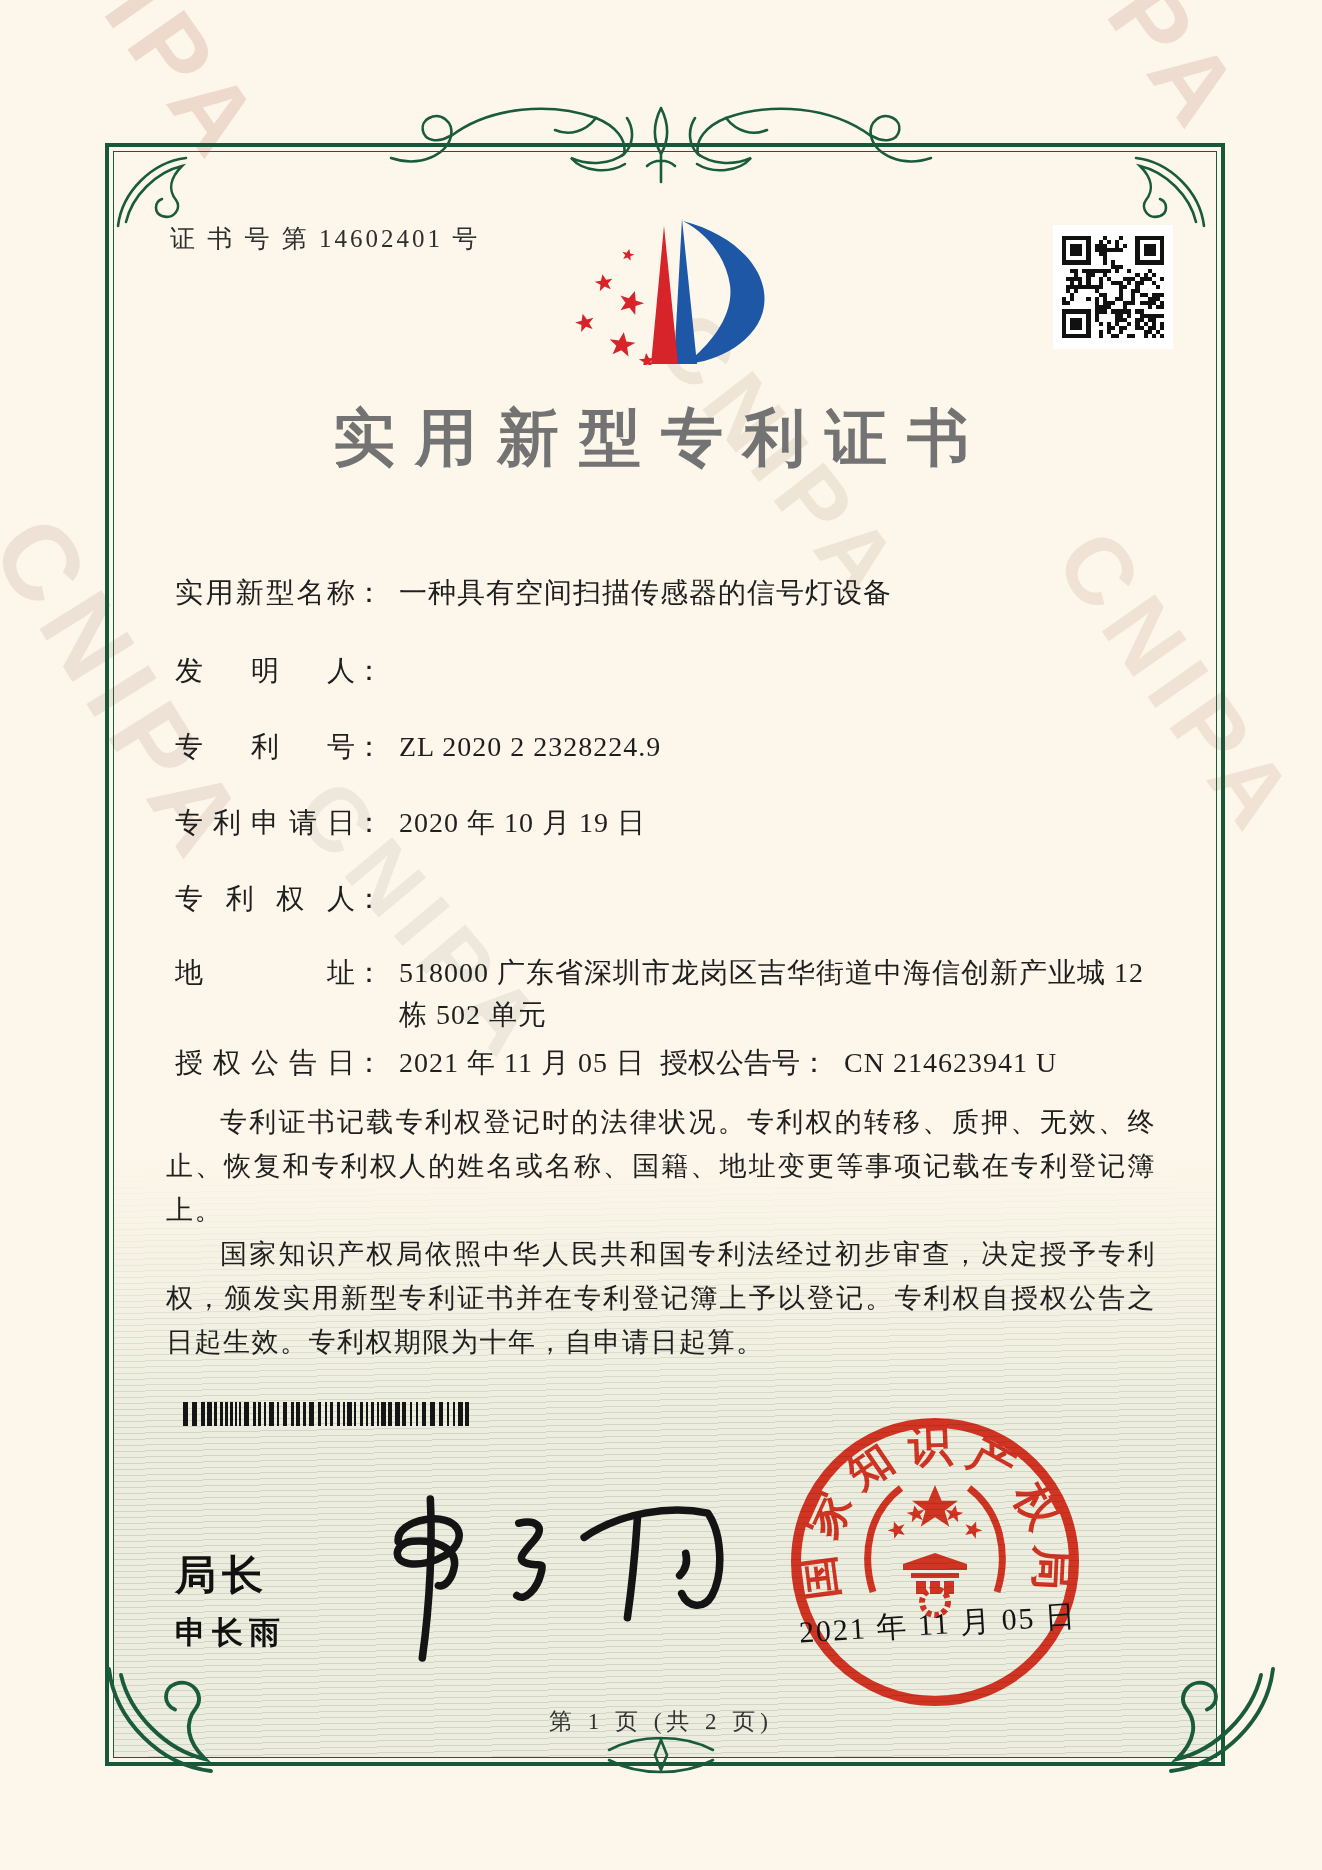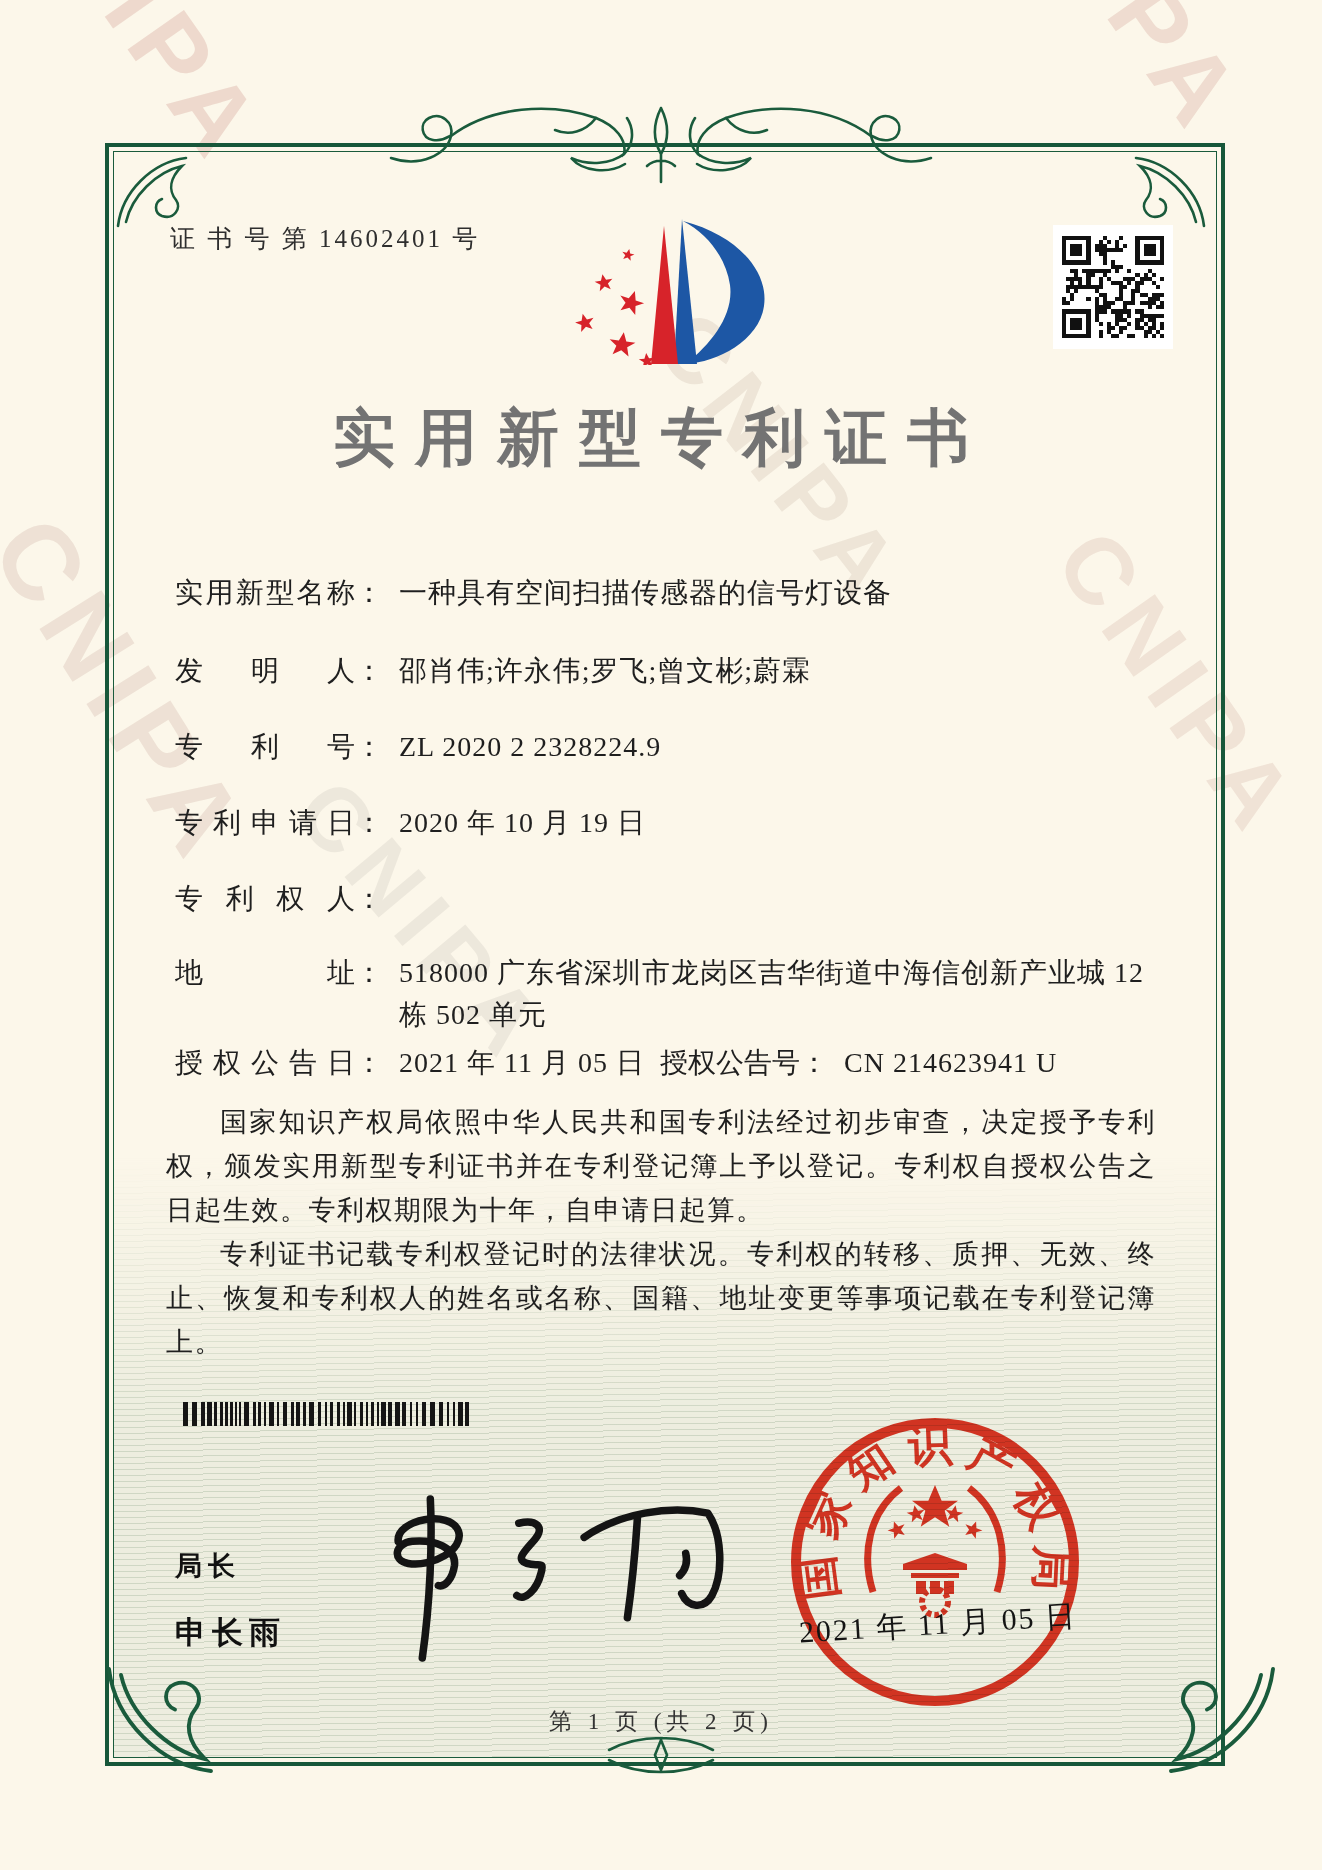--- a/index.html
+++ b/index.html
@@ -35,21 +35,21 @@
   .pair2 .flabel{width:auto;text-align:right;text-align-last:auto;}
   
   .paras{position:absolute;left:166px;top:1100px;width:990px;font-size:27px;line-height:44px;
          text-align:justify;letter-spacing:1.5px;z-index:3;}
   .paras p{margin:0;text-indent:2em;}
   
   .barcode{position:absolute;left:183px;top:1402px;width:294px;height:24px;z-index:3;font-size:0;white-space:nowrap;}
   .barcode i,.barcode s{display:inline-block;height:100%;}
   .barcode i{background:#151515;}
   
-  .sig-title{position:absolute;left:175px;top:1548px;font-size:27px;font-weight:600;letter-spacing:6px;
+  .sig-title{position:absolute;left:175px;top:1548px;font-size:41px;font-weight:600;letter-spacing:6px;
              font-family:"Liberation Sans","DejaVu Sans",sans-serif;color:#111;z-index:3;}
   .sig-name{position:absolute;left:175px;top:1612px;font-size:31px;font-weight:600;letter-spacing:6px;
             font-family:"Liberation Sans","DejaVu Sans",sans-serif;color:#111;z-index:3;}
   .sig-hand{position:absolute;left:368px;top:1488px;width:372px;height:178px;z-index:3;}
   .sig-hand path{fill:none;stroke:#141414;stroke-width:7.5;stroke-linecap:round;stroke-linejoin:round;}
   
   .seal{position:absolute;left:785px;top:1412px;width:300px;height:300px;z-index:3;mix-blend-mode:multiply;opacity:.96;}
   .seal-date{position:absolute;left:788px;top:1604px;width:300px;text-align:center;font-size:30px;
              letter-spacing:2px;color:#141414;transform:rotate(-3.5deg);z-index:4;}
   
@@ -332,21 +332,20 @@
   <div class="title">实用新型专利证书</div>
 
   <div class="row" style="top:572px;">
     <span class="flabel">实用新型名称</span>
       <span class="fcolon">：</span>
     <span class="fvalue">一种具有空间扫描传感器的信号灯设备</span>
   </div>
   <div class="row" style="top:650px;">
     <span class="flabel">发明人</span>
       <span class="fcolon">：</span>
-    <span class="fvalue">邵肖伟;许永伟;罗飞;曾文彬;蔚霖</span>
   </div>
   <div class="row" style="top:726px;">
     <span class="flabel">专利号</span>
       <span class="fcolon">：</span>
     <span class="fvalue">ZL 2020 2 2328224.9</span>
   </div>
   <div class="row" style="top:802px;justify-content:space-between;">
     <span class="flabel">专利申请日</span>
       <span class="fcolon">：</span>
     <span class="fvalue">2020 年 10 月 19 日</span>
@@ -365,22 +364,22 @@
       <span class="fcolon">：</span>
     <span class="fvalue" style="flex:none;">2021 年 11 月 05 日</span>
     <span class="pair2">
       <span class="flabel">授权公告号</span>
         <span class="fcolon">：</span>
       <span class="fvalue">CN 214623941 U</span>
     </span>
   </div>
 
   <div class="paras">
+    <p>专利证书记载专利权登记时的法律状况。专利权的转移、质押、无效、终止、恢复和专利权人的姓名或名称、国籍、地址变更等事项记载在专利登记簿上。</p>
     <p>国家知识产权局依照中华人民共和国专利法经过初步审查，决定授予专利权，颁发实用新型专利证书并在专利登记簿上予以登记。专利权自授权公告之日起生效。专利权期限为十年，自申请日起算。</p>
-    <p>专利证书记载专利权登记时的法律状况。专利权的转移、质押、无效、终止、恢复和专利权人的姓名或名称、国籍、地址变更等事项记载在专利登记簿上。</p>
   </div>
 
   <div class="barcode" id="barcode"><i style="width:5px"></i><s style="width:4px"></s><i style="width:5px"></i><s style="width:4px"></s><i style="width:4px"></i><s style="width:2px"></s><i style="width:5px"></i><s style="width:2px"></s><i style="width:3px"></i><s style="width:3px"></s><i style="width:3px"></i><s style="width:2px"></s><i style="width:3px"></i><s style="width:2px"></s><i style="width:3px"></i><s style="width:2px"></s><i style="width:2px"></i><s style="width:2px"></s><i style="width:2px"></i><s style="width:3px"></s><i style="width:5px"></i><s style="width:4px"></s><i style="width:3px"></i><s style="width:2px"></s><i style="width:3px"></i><s style="width:3px"></s><i style="width:2px"></i><s style="width:3px"></s><i style="width:5px"></i><s style="width:3px"></s><i style="width:2px"></i><s style="width:4px"></s><i style="width:4px"></i><s style="width:4px"></s><i style="width:3px"></i><s style="width:2px"></s><i style="width:4px"></i><s style="width:3px"></s><i style="width:3px"></i><s style="width:3px"></s><i style="width:5px"></i><s style="width:4px"></s><i style="width:3px"></i><s style="width:4px"></s><i style="width:2px"></i><s style="width:3px"></s><i style="width:3px"></i><s style="width:4px"></s><i style="width:3px"></i><s style="width:3px"></s><i style="width:2px"></i><s style="width:2px"></s><i style="width:5px"></i><s style="width:2px"></s><i style="width:2px"></i><s style="width:4px"></s><i style="width:3px"></i><s style="width:3px"></s><i style="width:2px"></i><s style="width:3px"></s><i style="width:3px"></i><s style="width:3px"></s><i style="width:2px"></i><s style="width:2px"></s><i style="width:5px"></i><s style="width:2px"></s><i style="width:4px"></i><s style="width:3px"></s><i style="width:5px"></i><s style="width:2px"></s><i style="width:4px"></i><s style="width:4px"></s><i style="width:2px"></i><s style="width:4px"></s><i style="width:2px"></i><s style="width:4px"></s><i style="width:4px"></i><s style="width:4px"></s><i style="width:5px"></i><s style="width:4px"></s><i style="width:4px"></i><s style="width:4px"></s><i style="width:2px"></i><s style="width:4px"></s><i style="width:2px"></i><s style="width:3px"></s><i style="width:5px"></i><s style="width:2px"></s><i style="width:4px"></i><s style="width:2px"></s></div>
 
   <div class="sig-title">局长</div>
   <div class="sig-name">申长雨</div>
   <svg class="sig-hand" viewBox="0 0 370 175">
     <path d="M62,10 C64,52 62,112 54,168"></path>
     <path d="M30,52 C28,30 82,20 90,42 C96,60 64,78 40,74 C24,71 26,54 44,52 C66,50 88,58 86,76 C84,90 76,98 70,96"></path>
     <path d="M150,34 C168,30 176,38 166,50 C156,62 146,70 158,74 C170,78 176,70 172,84 C168,100 156,112 148,106"></path>

